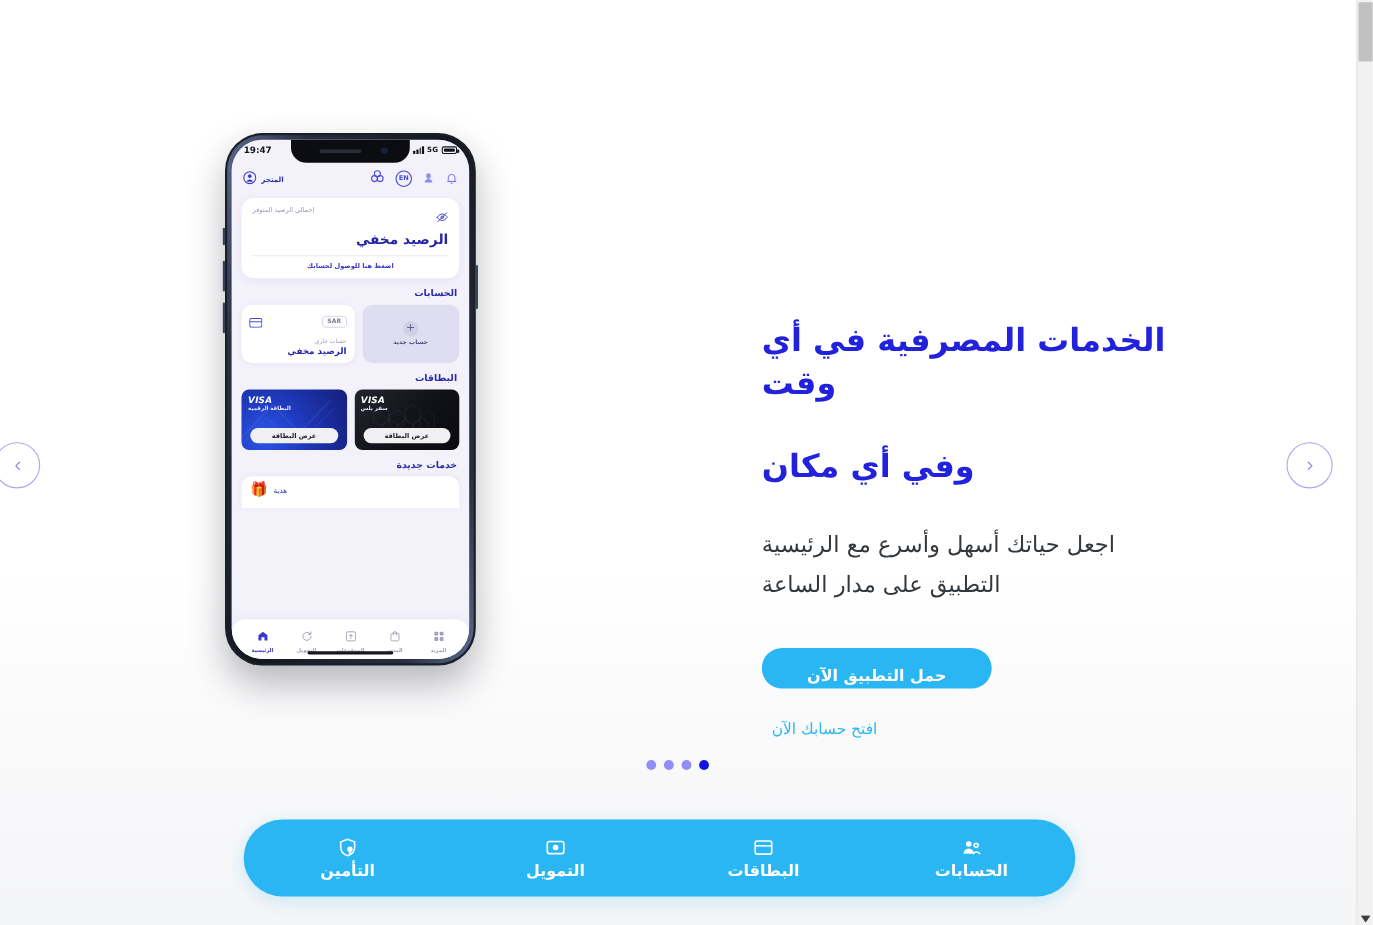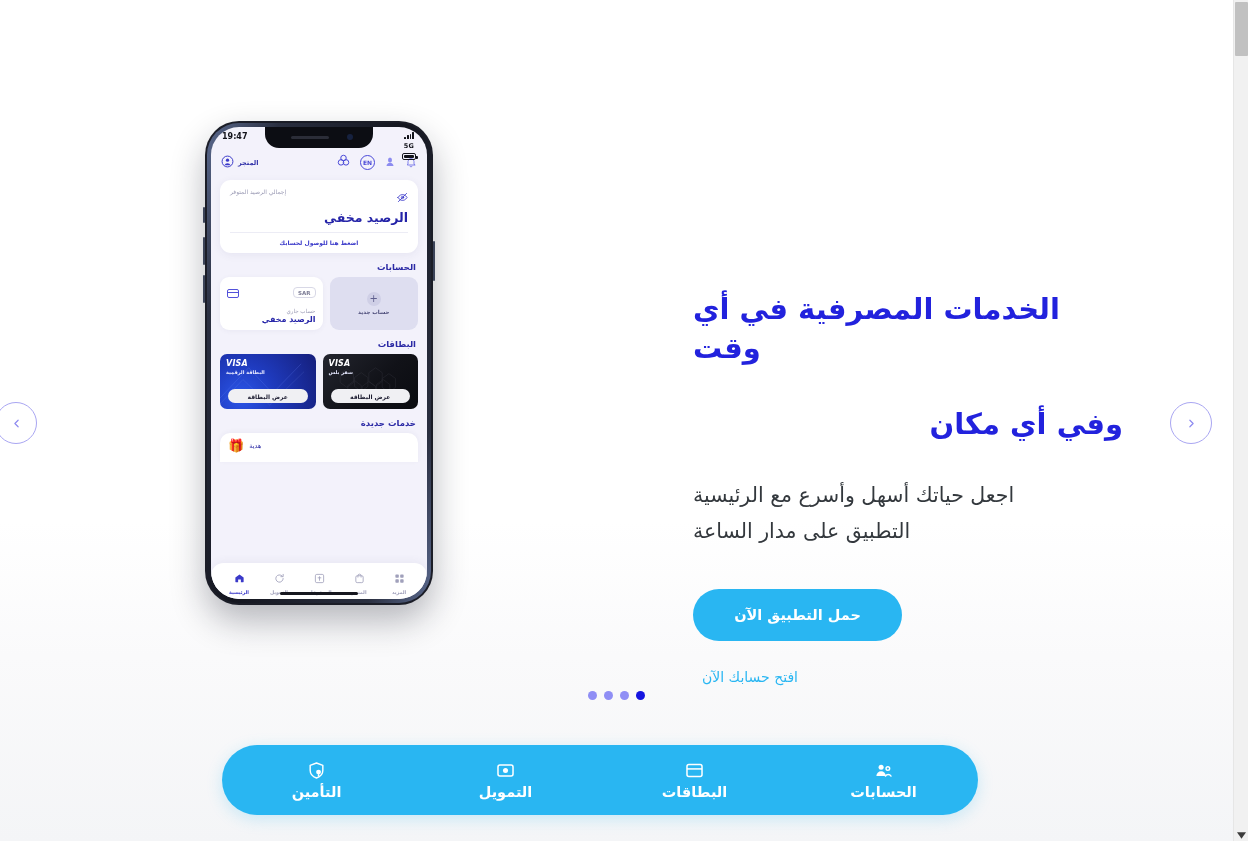--- a/index.html
+++ b/index.html
@@ -61,42 +61,42 @@
     direction: rtl;
   }
   .headline {
     color: #2222dd;
     font-size: 29px;
     font-weight: 700;
     line-height: 1.36;
     letter-spacing: 0px;
     text-align: left;
   }
-  .headline .l2 { display:block; margin-top: 36px; text-align: right; }
+  .headline .l2 { display:block; margin-top: 36px; }
 
   .subhead {
     margin-top: 34px;
     color: #33383d;
     font-size: 20.5px;
     font-weight: 400;
     line-height: 1.72;
     text-align: left;
   }
 
   .cta-wrap { margin-top: 40px; text-align: left; }
   .cta-btn {
     display: inline-block;
     background: #29b6f2;
     color: #ffffff;
     font-size: 14.5px;
     font-weight: 700;
     border: none;
     border-radius: 30px;
     padding: 0 34px;
-    height: 52px;
+    height: 37px;
     line-height: 52px;
     cursor: pointer;
     min-width: 209px;
     text-align: center;
     font-family: inherit;
   }
 
   .secondary-link-wrap { margin-top: 26px; text-align: left; padding-left: 9px;}
   .secondary-link {
     color: #29b6f2;
@@ -225,21 +225,21 @@
     height: 22px;
     padding: 5px 11px 0 11px;
     display: flex;
     align-items: flex-start;
     justify-content: space-between;
     direction: ltr;
     font-size: 8px;
     font-weight: 700;
     color: #12131a;
   }
-  .status-right { display:flex; align-items:center; gap:3px;flex-direction:column; }
+  .status-right { display:flex; align-items:center; gap:3px; }
   .sig { display:flex; align-items:flex-end; gap:1px; height:7px; }
   .sig i { width:1.6px; background:#12131a; display:block; border-radius:.5px;}
   .sig i:nth-child(1){height:2.5px}
   .sig i:nth-child(2){height:4px}
   .sig i:nth-child(3){height:5.5px}
   .sig i:nth-child(4){height:7px}
   .net { font-size:6.5px; font-weight:600; letter-spacing:.2px; }
   .batt { width:14px; height:7px; border:1px solid #12131a; border-radius:2px; position:relative; }
   .batt:after{content:"";position:absolute;right:-2.5px;top:2px;width:1.5px;height:3px;background:#12131a;border-radius:0 1px 1px 0;}
   .batt i{position:absolute;left:1px;top:1px;bottom:1px;width:10px;background:#12131a;border-radius:1px;display:block;}

